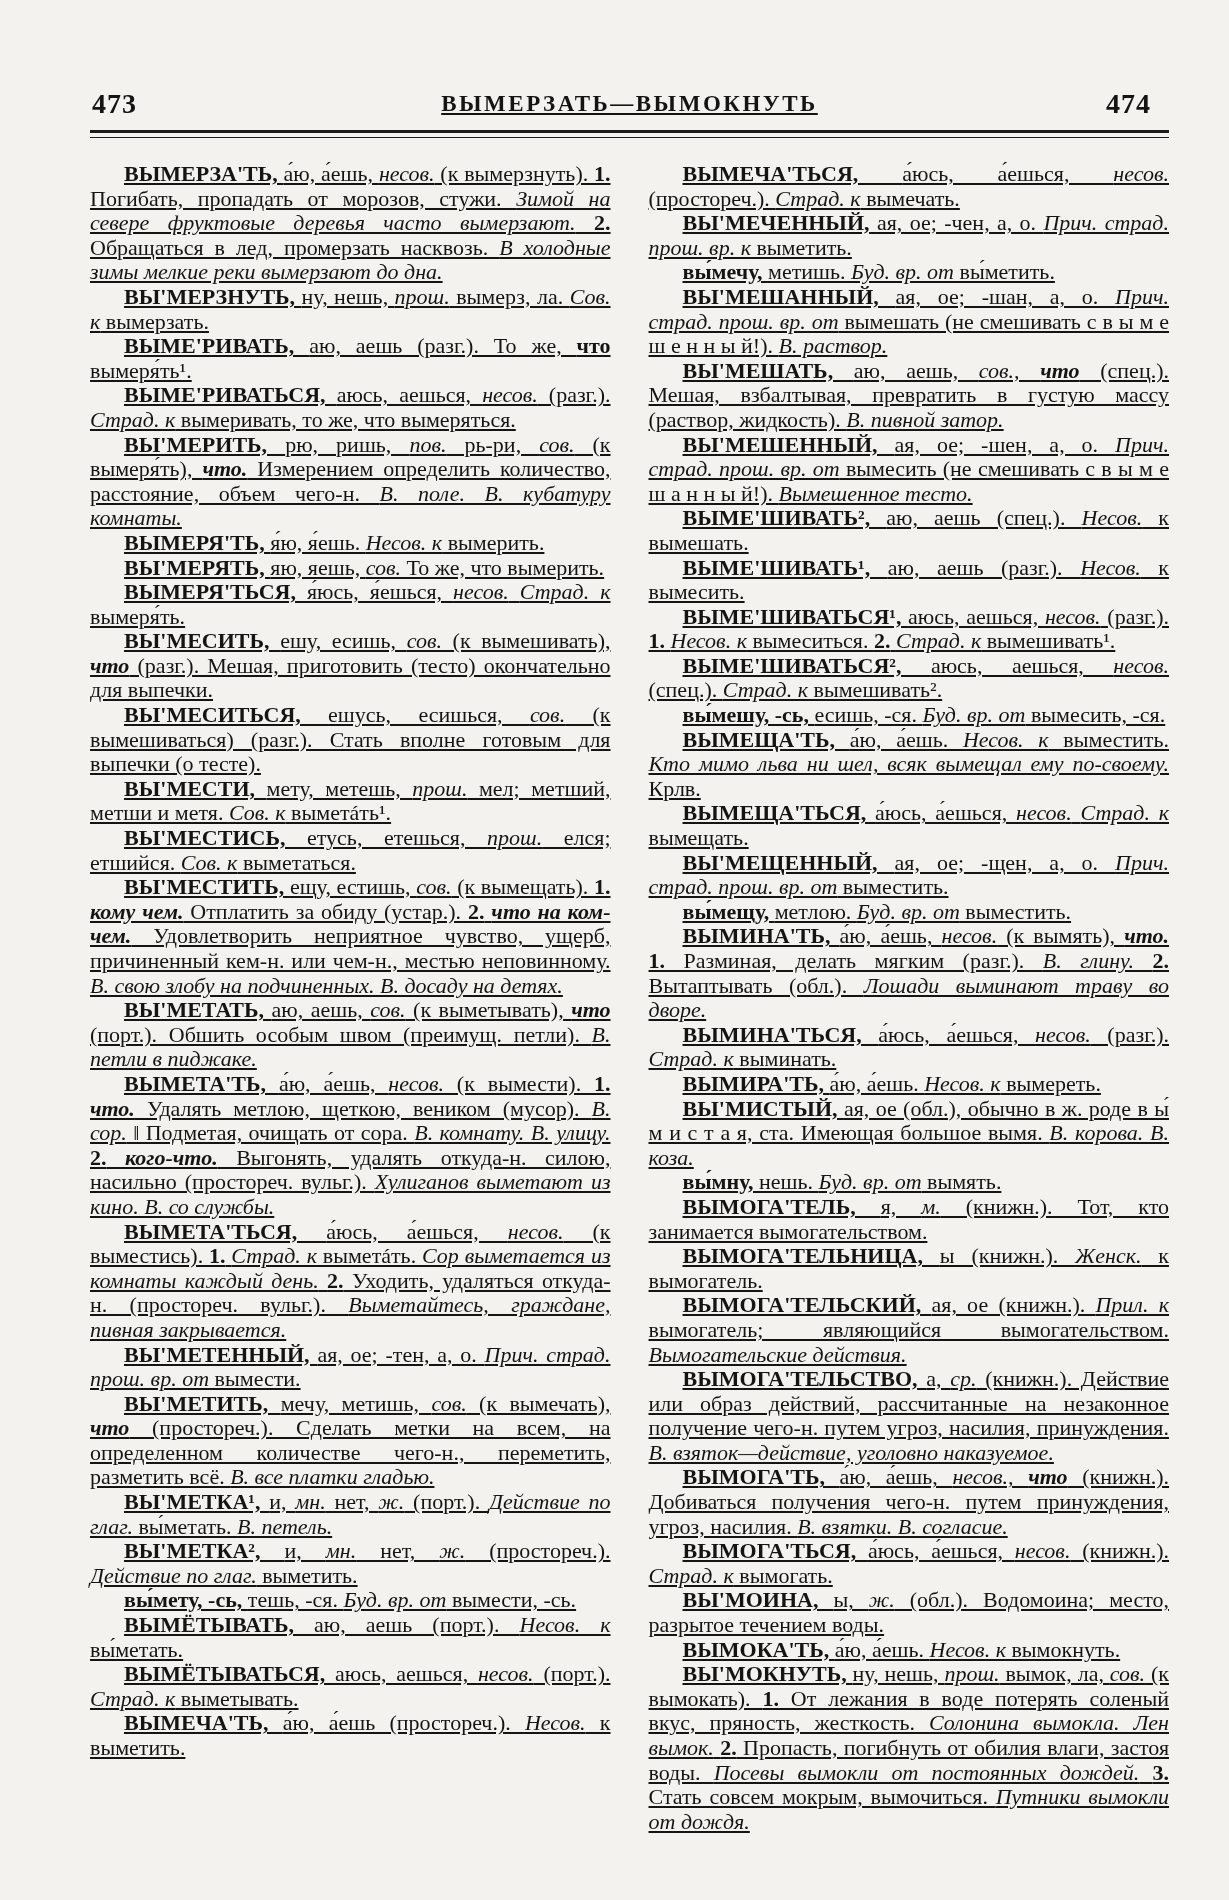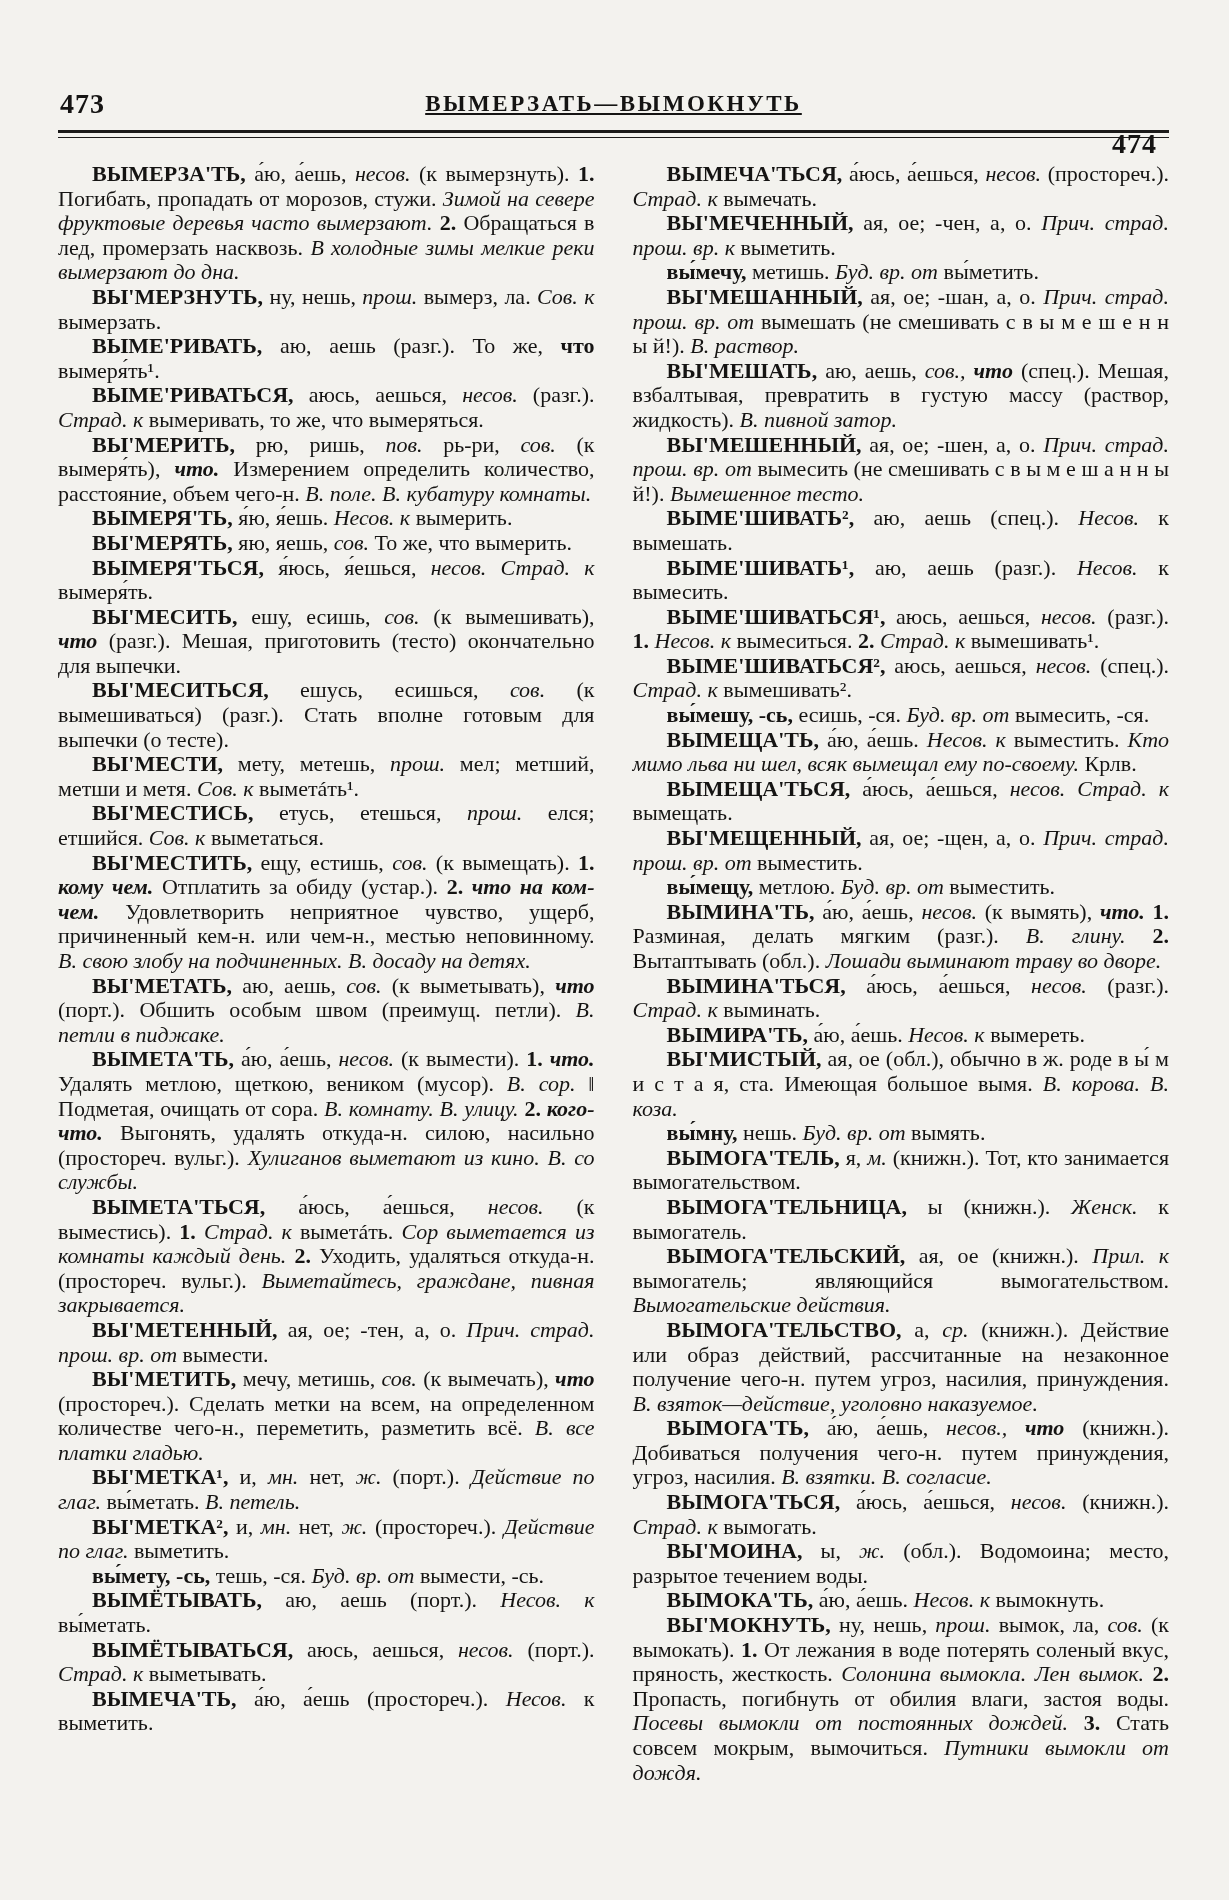--- a/index.html
+++ b/index.html
@@ -5,54 +5,55 @@
   html, body {
     margin: 0; padding: 0;
     width: 1229px; height: 1900px;
     background: #f3f2ee;
     overflow: hidden;
   }
   .page {
     position: relative;
     width: 1229px; height: 1900px;
     box-sizing: border-box;
-    padding: 88px 60px 0 58px;
+    padding: 88px 60px 0 90px;
     font-family: "Liberation Serif", "DejaVu Serif", serif;
     color: #151413;
   }
   .header {
     position: relative;
     height: 36px;
   }
   .pagenum {
     font-weight: bold;
     font-size: 28px;
     letter-spacing: 1px;
   }
   .pagenum.left { position: absolute; left: 2px; top: 0; }
-  .pagenum.right { position: absolute; right: 12px; top: 0; margin-top: 40px; }
+  .pagenum.right { position: absolute; right: 18px; top: 0; }
   .running-title {
     position: absolute;
     left: 0; right: 0; top: 3px;
     text-align: center;
     font-weight: bold;
     font-size: 23px;
     letter-spacing: 2.5px;
     text-decoration: underline;
   }
   .rule {
     margin-top: 6px;
     height: 4px;
     border-top: 3.5px solid #1c1b1a;
     border-bottom: 1.5px solid #1c1b1a;
   }
   .columns {
     display: flex;
     gap: 38px;
     margin-top: 24px;
+    text-decoration: underline;
   }
   .column {
     flex: 1 1 0;
     min-width: 0;
     font-size: 22px;
     line-height: 24.6px;
     text-align: justify;
   }
   p.entry {
     margin: 0;

